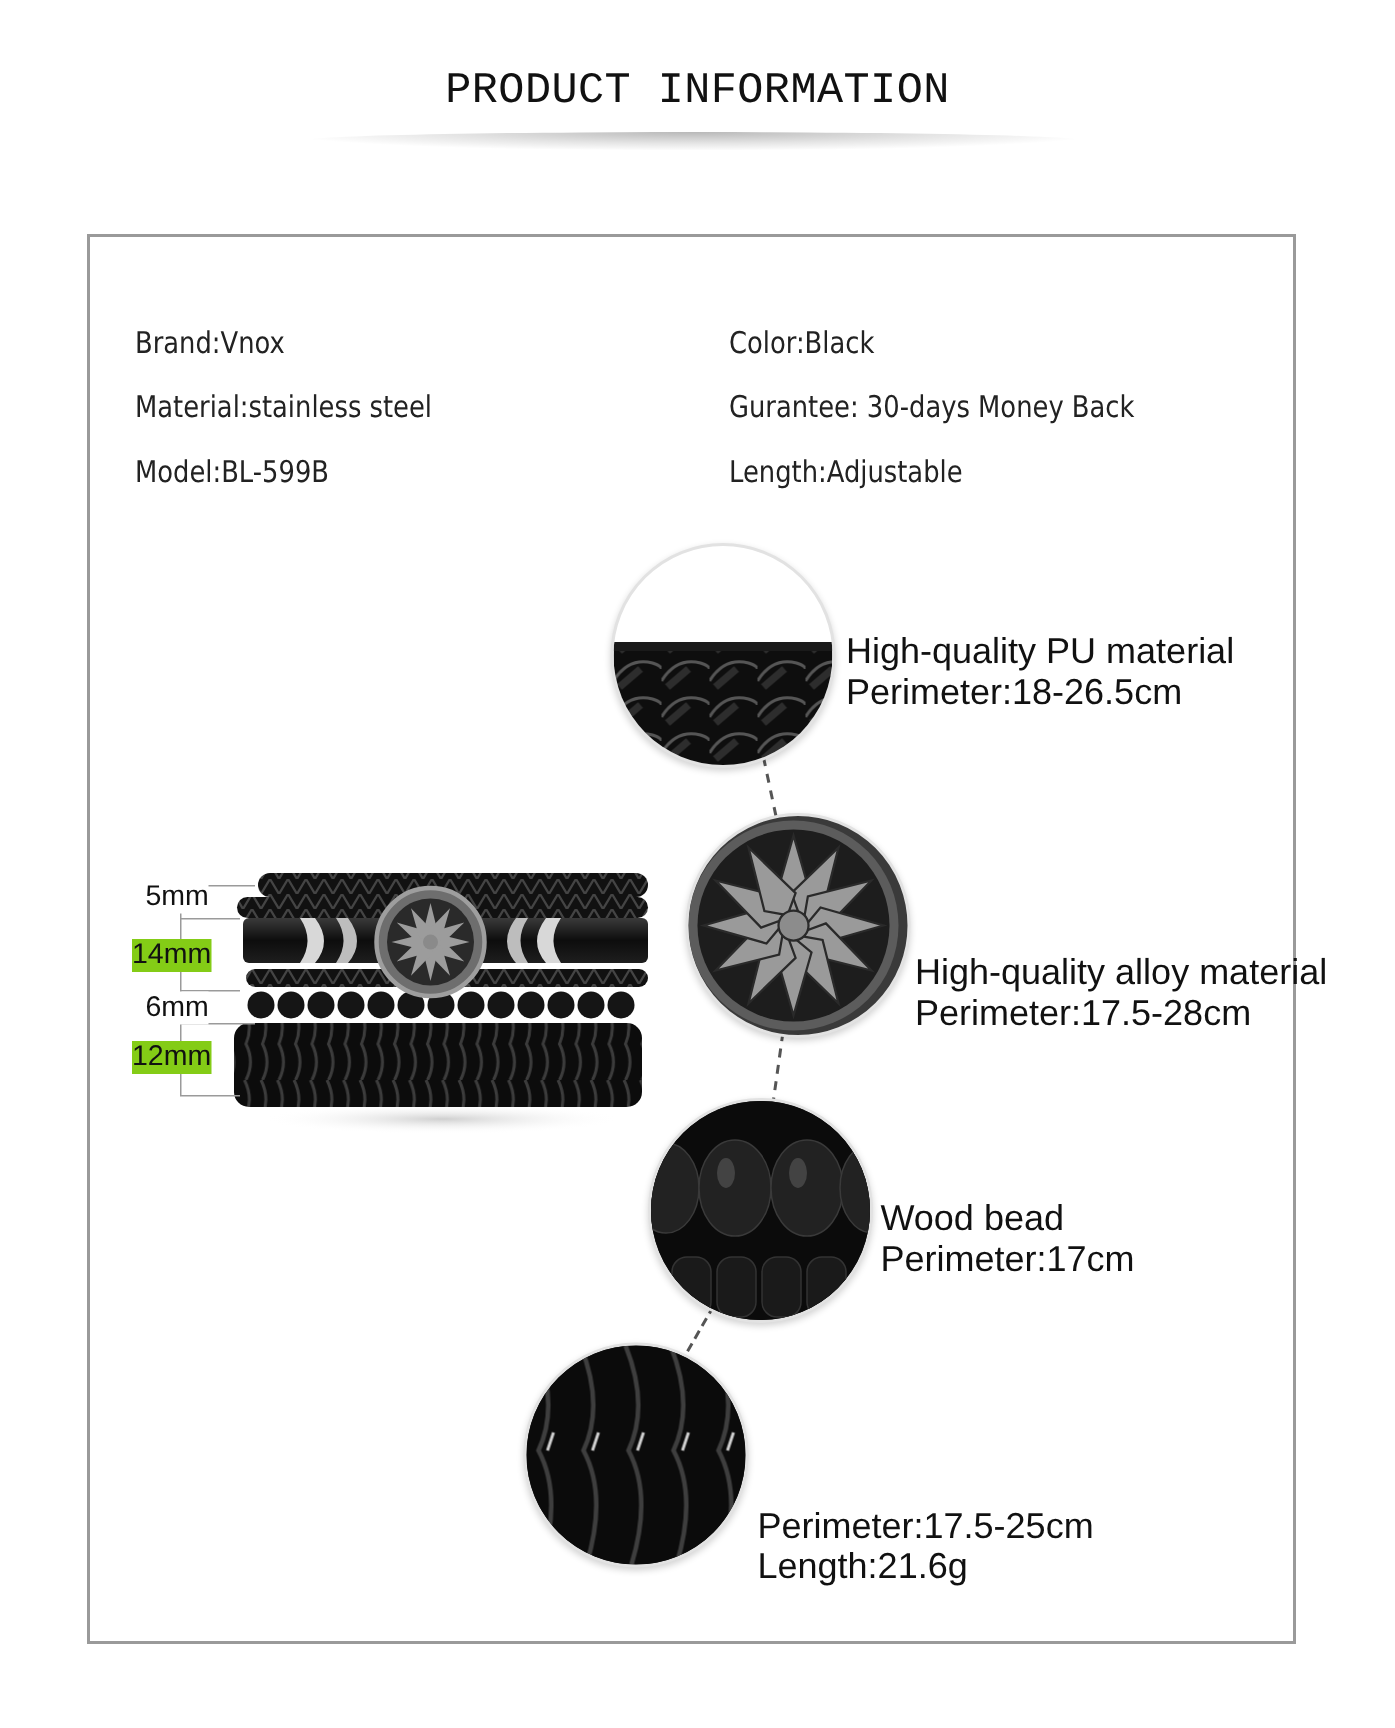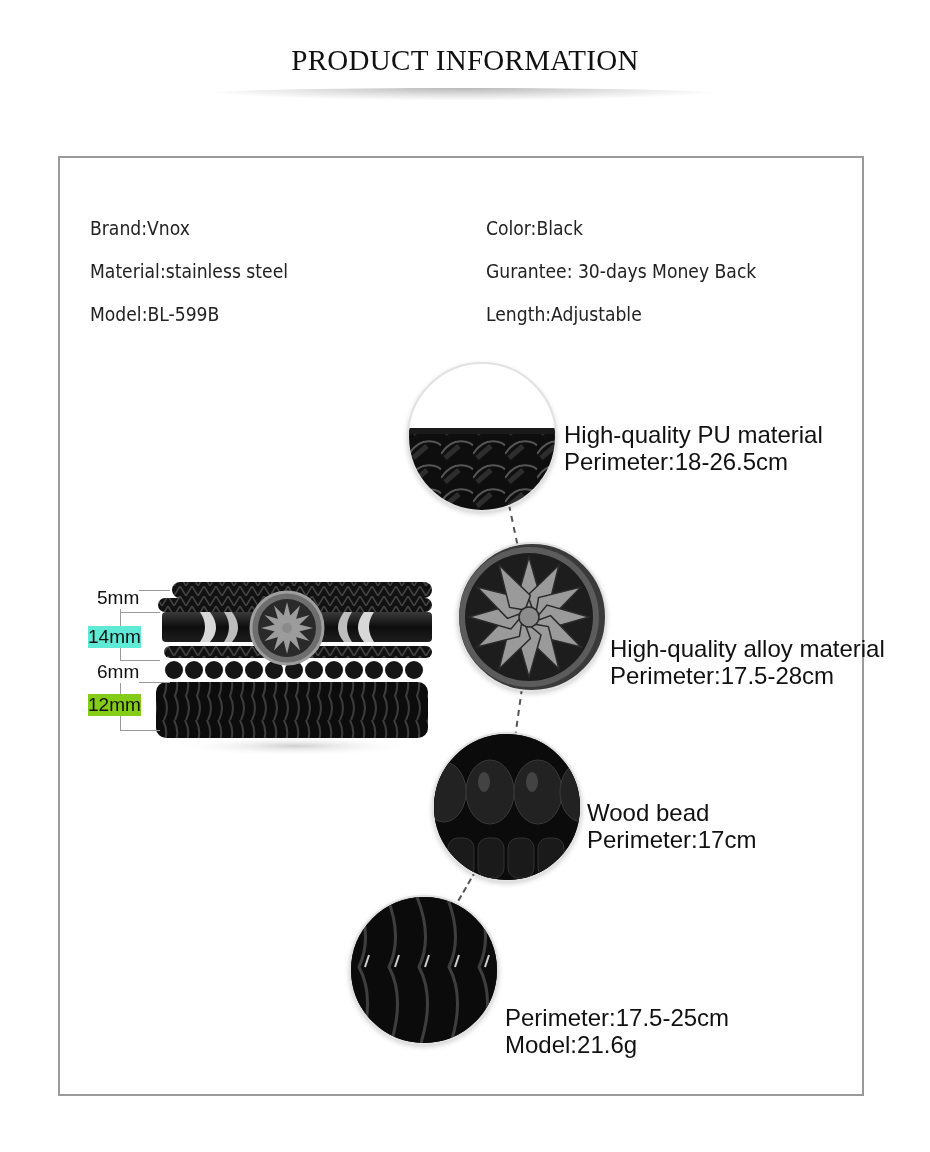--- a/index.html
+++ b/index.html
@@ -1,17 +1,17 @@
 <!DOCTYPE html>
 <html><head>
 <meta charset="utf-8">
 <style>
   html, body { margin:0; padding:0; background:#ffffff; }
   body { width:930px; height:1152px; position:relative; overflow:hidden; font-family:"Liberation Sans", sans-serif; color:#111; }
-  .header-title { position:absolute; top:44px; left:0; width:930px; text-align:center; font-family:Liberation Serif, serif; font-size:29px; letter-spacing:0.3px; color:#111; }
+  .header-title { position:absolute; top:44px; left:0; width:930px; text-align:center; font-family:Liberation Mono, monospace; font-size:29px; letter-spacing:0.3px; color:#111; }
   .header-shadow { position:absolute; top:88px; left:200px; width:525px; height:12px; border-radius:50%;
     background:radial-gradient(ellipse at center top, rgba(0,0,0,0.28) 0%, rgba(0,0,0,0.10) 45%, rgba(0,0,0,0) 75%); }
   .info-box { position:absolute; left:58px; top:156px; width:806px; height:940px; border:2px solid #9a9a9a; box-sizing:border-box; }
   .spec { position:absolute; font-family:"DejaVu Sans", sans-serif; font-size:20px; color:#222; transform:scaleX(0.86); transform-origin:left center; white-space:nowrap; }
   .feature-text { position:absolute; font-size:24px; line-height:27px; color:#111; white-space:nowrap; }
   .circle { position:absolute; border-radius:50%; overflow:hidden; border:2px solid #e2e2e2; box-shadow:0 2px 5px rgba(0,0,0,0.18); }
   .dash { position:absolute; border-left:2px dashed #555; transform-origin:top left; }
   .dim-label { position:absolute; font-size:19px; color:#111; white-space:nowrap; }
   .dim-line { position:absolute; background:#9a9a9a; }
 </style>
@@ -96,21 +96,21 @@
   </svg>
 </div>
 
 <div class="dim-line" style="left:120px; top:590px; width:1px; height:140px;"></div>
 <div class="dim-line" style="left:120px; top:590px; width:50px; height:1px;"></div>
 <div class="dim-line" style="left:120px; top:612px; width:40px; height:1px;"></div>
 <div class="dim-line" style="left:120px; top:660px; width:40px; height:1px;"></div>
 <div class="dim-line" style="left:120px; top:682px; width:50px; height:1px;"></div>
 <div class="dim-line" style="left:120px; top:730px; width:40px; height:1px;"></div>
 <div class="dim-label" style="left:97px; top:587px; background:#fff;">5mm</div>
-<div class="dim-label" style="left:88px; top:626px; background:#5eead4;">14mm</div>
+<div class="dim-label" style="left:88px; top:626px; background:#84cc16;">14mm</div>
 <div class="dim-label" style="left:97px; top:661px; background:#fff;">6mm</div>
 <div class="dim-label" style="left:88px; top:694px; background:#84cc16;">12mm</div>
 
 <div class="dash" style="left:508px; top:505px; height:40px; transform:rotate(-12deg);"></div>
 <div class="dash" style="left:521px; top:688px; height:50px; transform:rotate(8deg);"></div>
 <div class="dash" style="left:475px; top:870px; height:35px; transform:rotate(30deg);"></div>
 
 <div class="circle" style="left:407px; top:362px; width:146px; height:146px; background:#fff;">
   <svg width="146" height="146" viewBox="0 0 146 146">
     <defs>
@@ -186,14 +186,14 @@
       <rect width="30" height="146" fill="#0b0b0b"></rect>
       <path d="M6 0 Q22 40 8 70 Q24 100 10 146" stroke="#3e3e3e" stroke-width="3" fill="none"></path>
       <path d="M14 70 l4 -12" stroke="#cfcfcf" stroke-width="2"></path>
     </pattern>
       </defs>
     <rect width="146" height="146" fill="url(#w4)"></rect>
   </svg>
 </div>
 <div class="feature-text" style="left:505px; top:960px;margin-top:44px;">
   <div>Perimeter:17.5-25cm</div>
-  <div>Model:21.6g</div>
+  <div>Length:21.6g</div>
 </div>
 
 </body></html>

